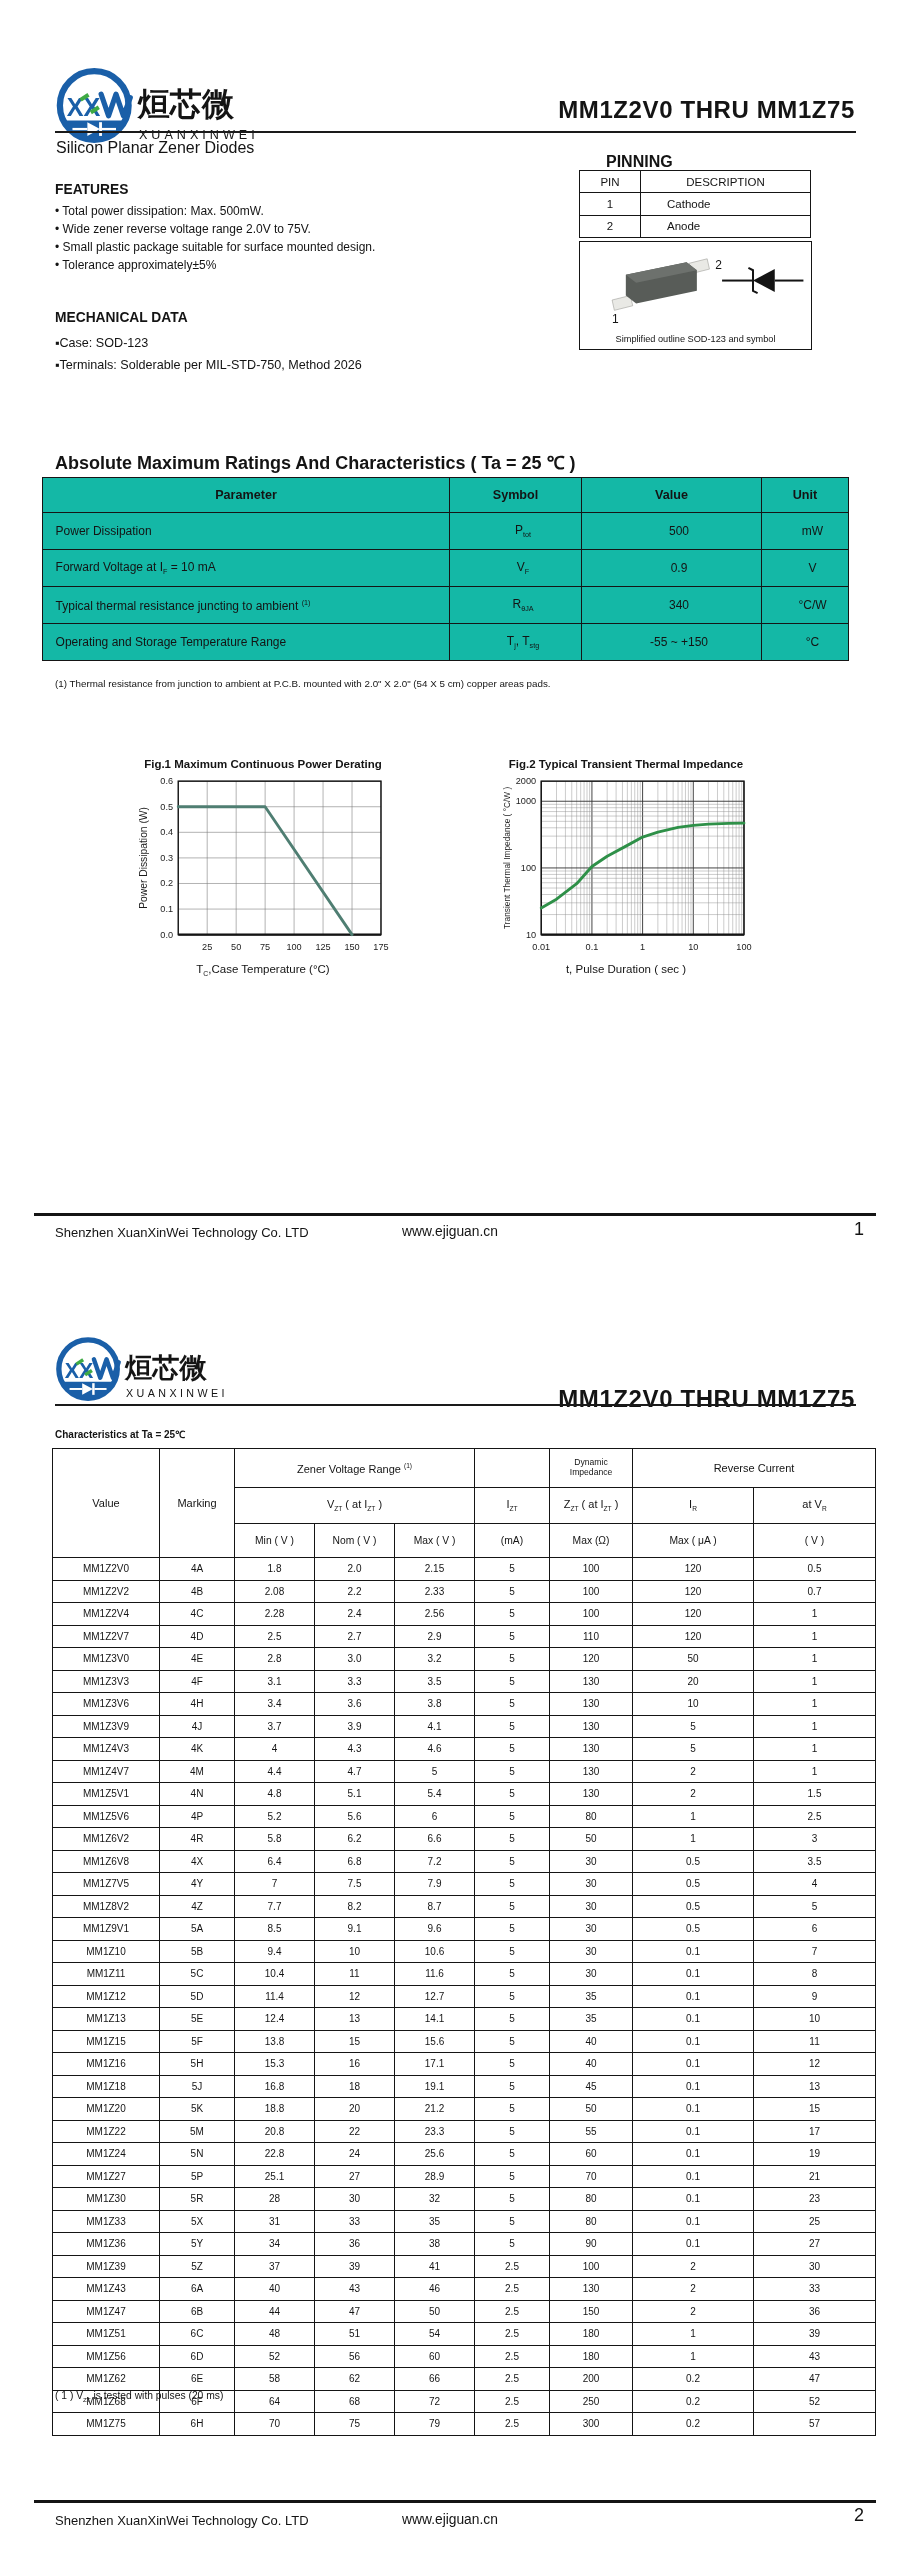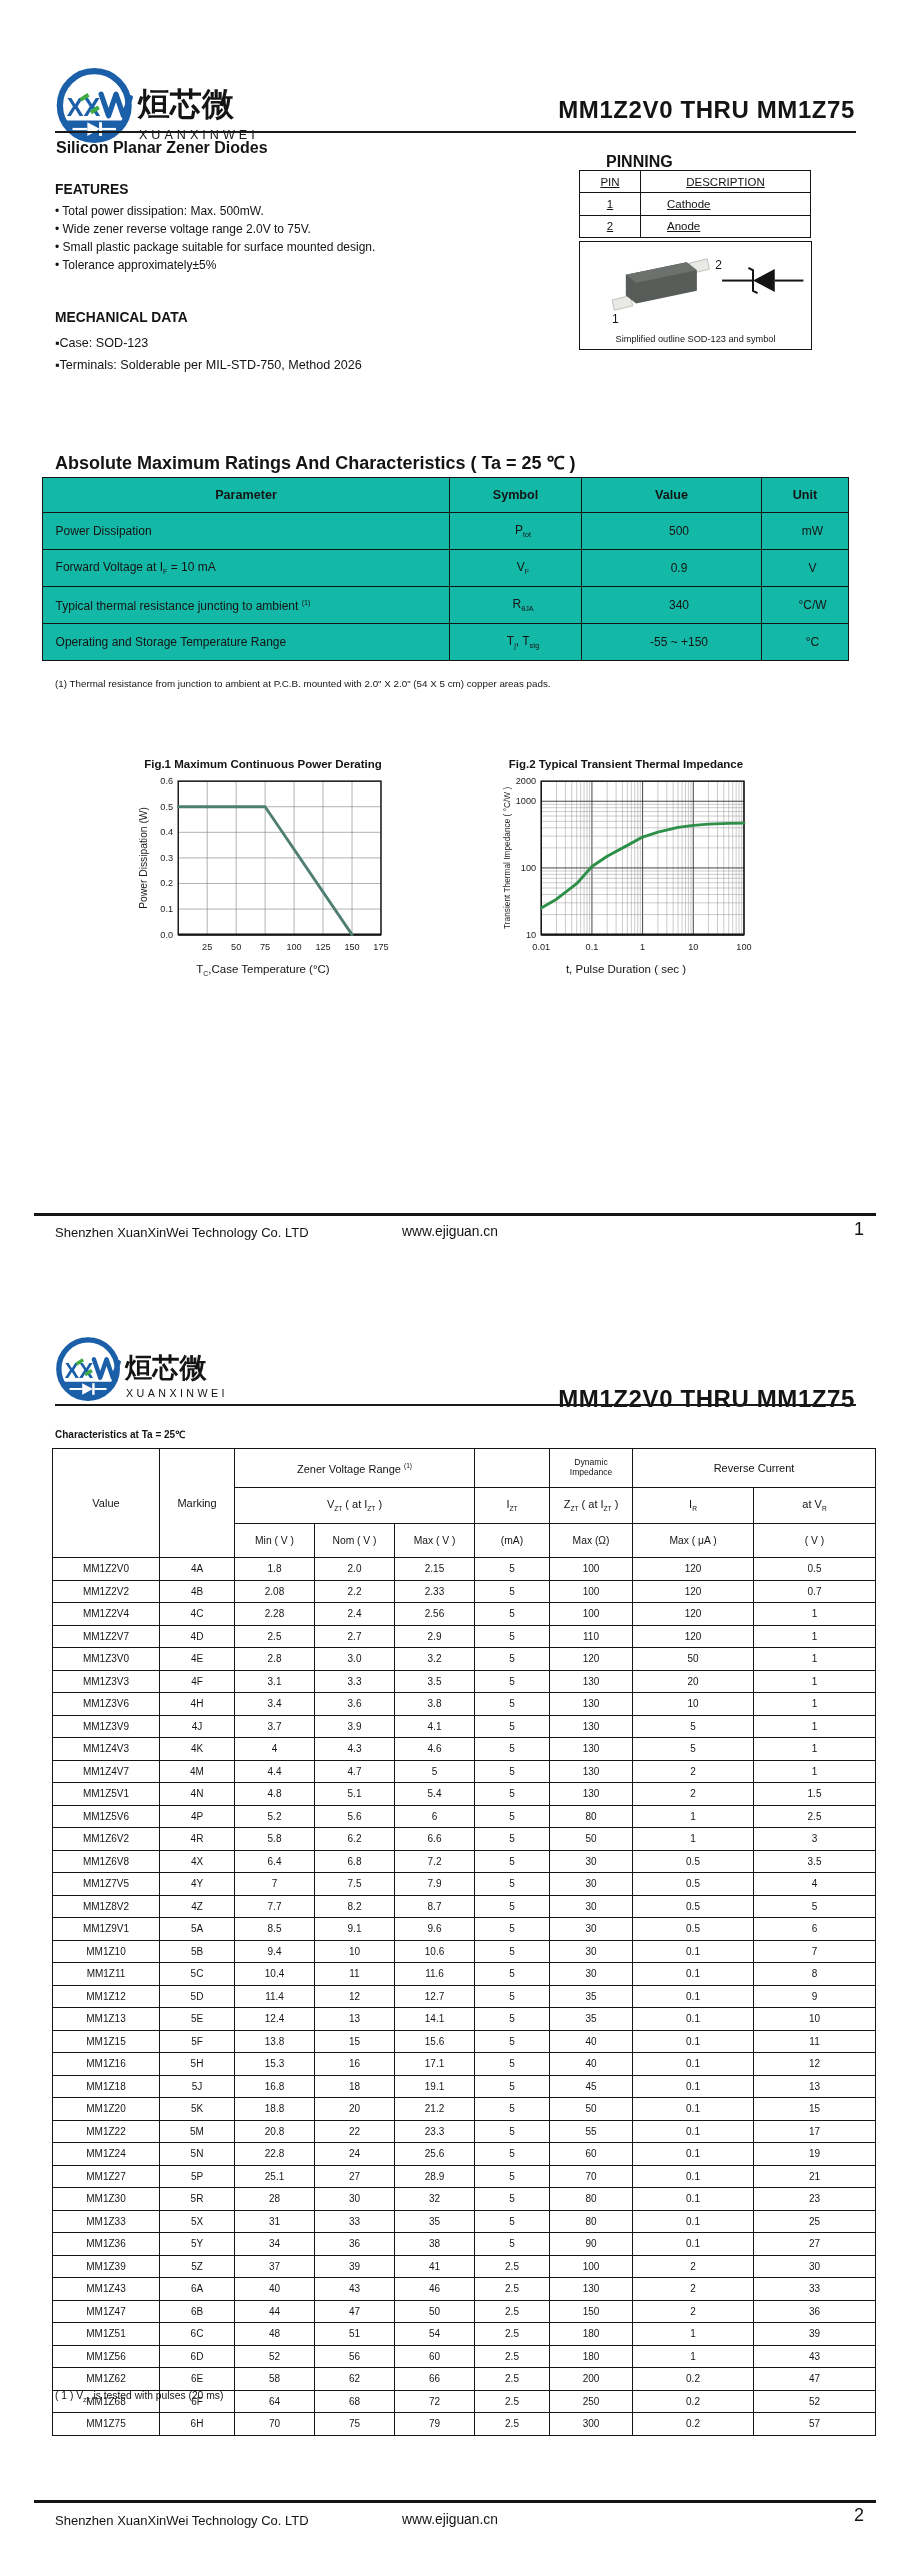--- a/index.html
+++ b/index.html
@@ -87,38 +87,38 @@
           <line x1="83" y1="105" x2="83" y2="129" stroke="#fff" stroke-width="5"></line>
           <line x1="85" y1="117" x2="110" y2="117" stroke="#fff" stroke-width="4"></line>
         </g>
         <text x="148" y="92" font-size="56" font-weight="bold" fill="#141414">烜芯微</text>
         <text x="150" y="134" font-size="22" letter-spacing="7" fill="#141414">XUANXINWEI</text>
       </svg>
     </div>
 
     <h1 class="doc-title" style="top:80px;">MM1Z2V0  THRU  MM1Z75</h1>
     <div class="hrule" style="top:131px;"></div>
-    <h2 class="subtitle" style="top:139px;font-weight:bold;margin:0;">Silicon Planar Zener Diodes</h2>
+    <h2 class="subtitle" style="top:139px;font-weight:normal;margin:0;">Silicon Planar Zener Diodes</h2>
 
     <div class="sec-head" style="top:182px;">FEATURES</div>
     <div class="bullets" style="top:202px;">
       <div>• Total power dissipation: Max. 500mW.</div>
       <div>• Wide zener reverse voltage range 2.0V to 75V.</div>
       <div>• Small plastic package suitable for surface mounted design.</div>
       <div>• Tolerance approximately±5%</div>
     </div>
 
     <div class="sec-head" style="top:310px;">MECHANICAL DATA</div>
     <div class="bullets" style="top:332px;line-height:22.4px;font-size:12.6px;">
       <div>▪Case: SOD-123</div>
       <div>▪Terminals: Solderable per MIL-STD-750, Method 2026</div>
     </div>
 
     <div class="pin-head" style="top:153px;">PINNING</div>
-    <table class="pintable bordered" style="top:170px;text-decoration:underline;">
+    <table class="pintable bordered" style="top:170px;">
       <colgroup>
           <col style="width:61px">
           <col style="width:170px">
         </colgroup>
       <thead>
         <tr>
           <th>PIN</th>
           <th>DESCRIPTION</th>
         </tr>
       </thead>

